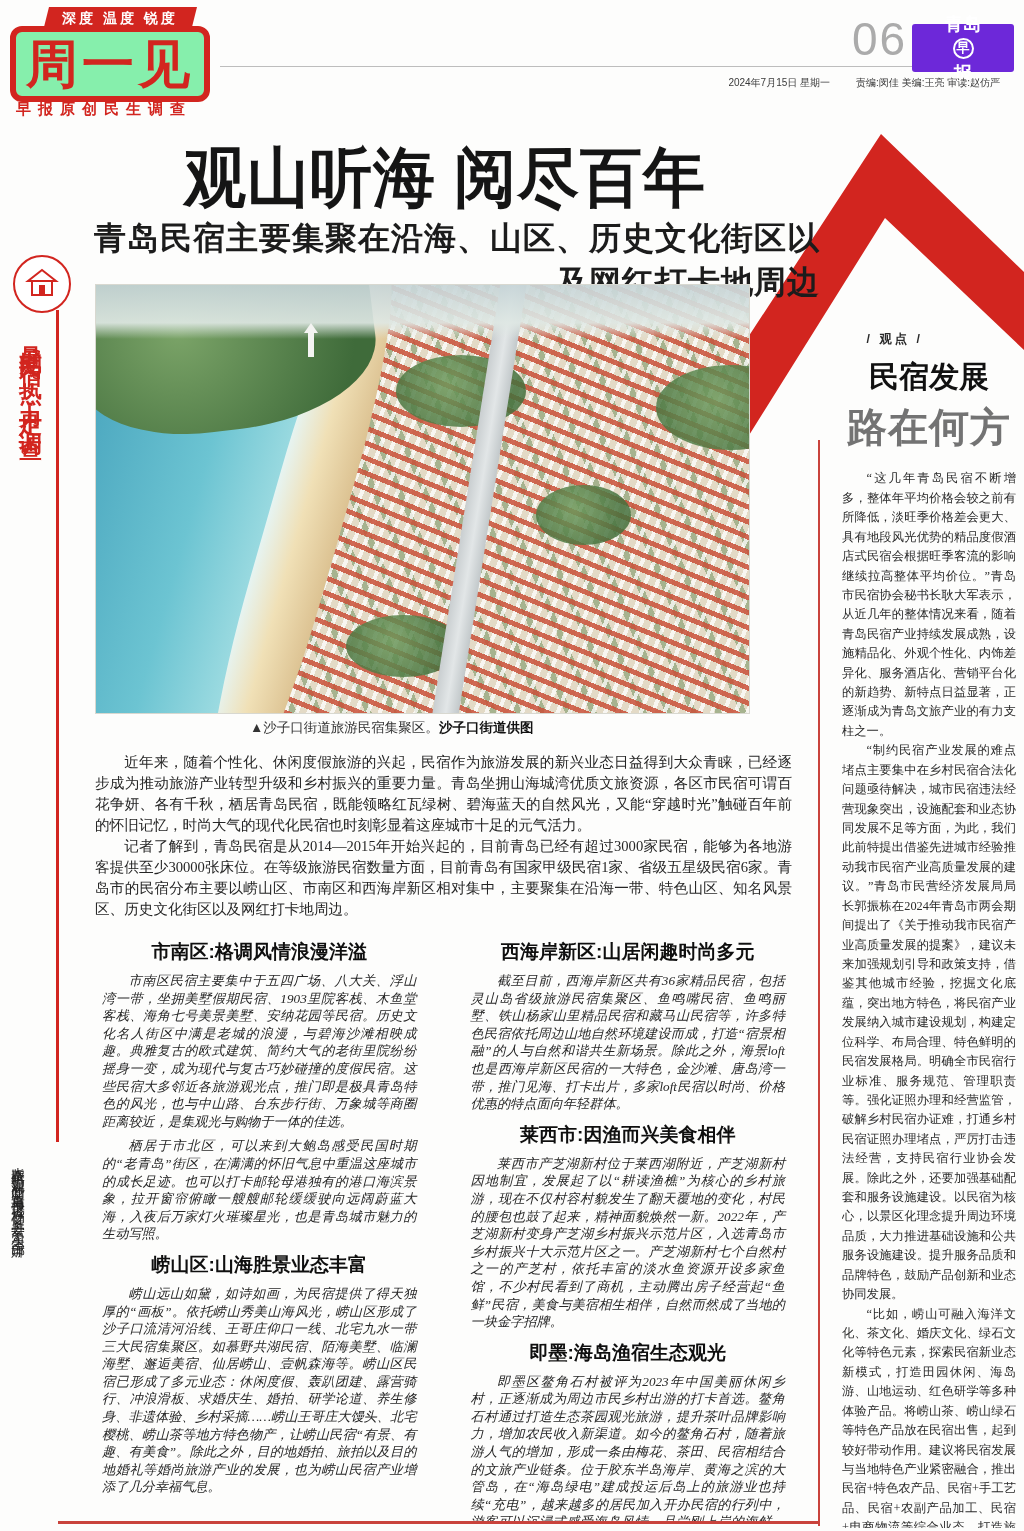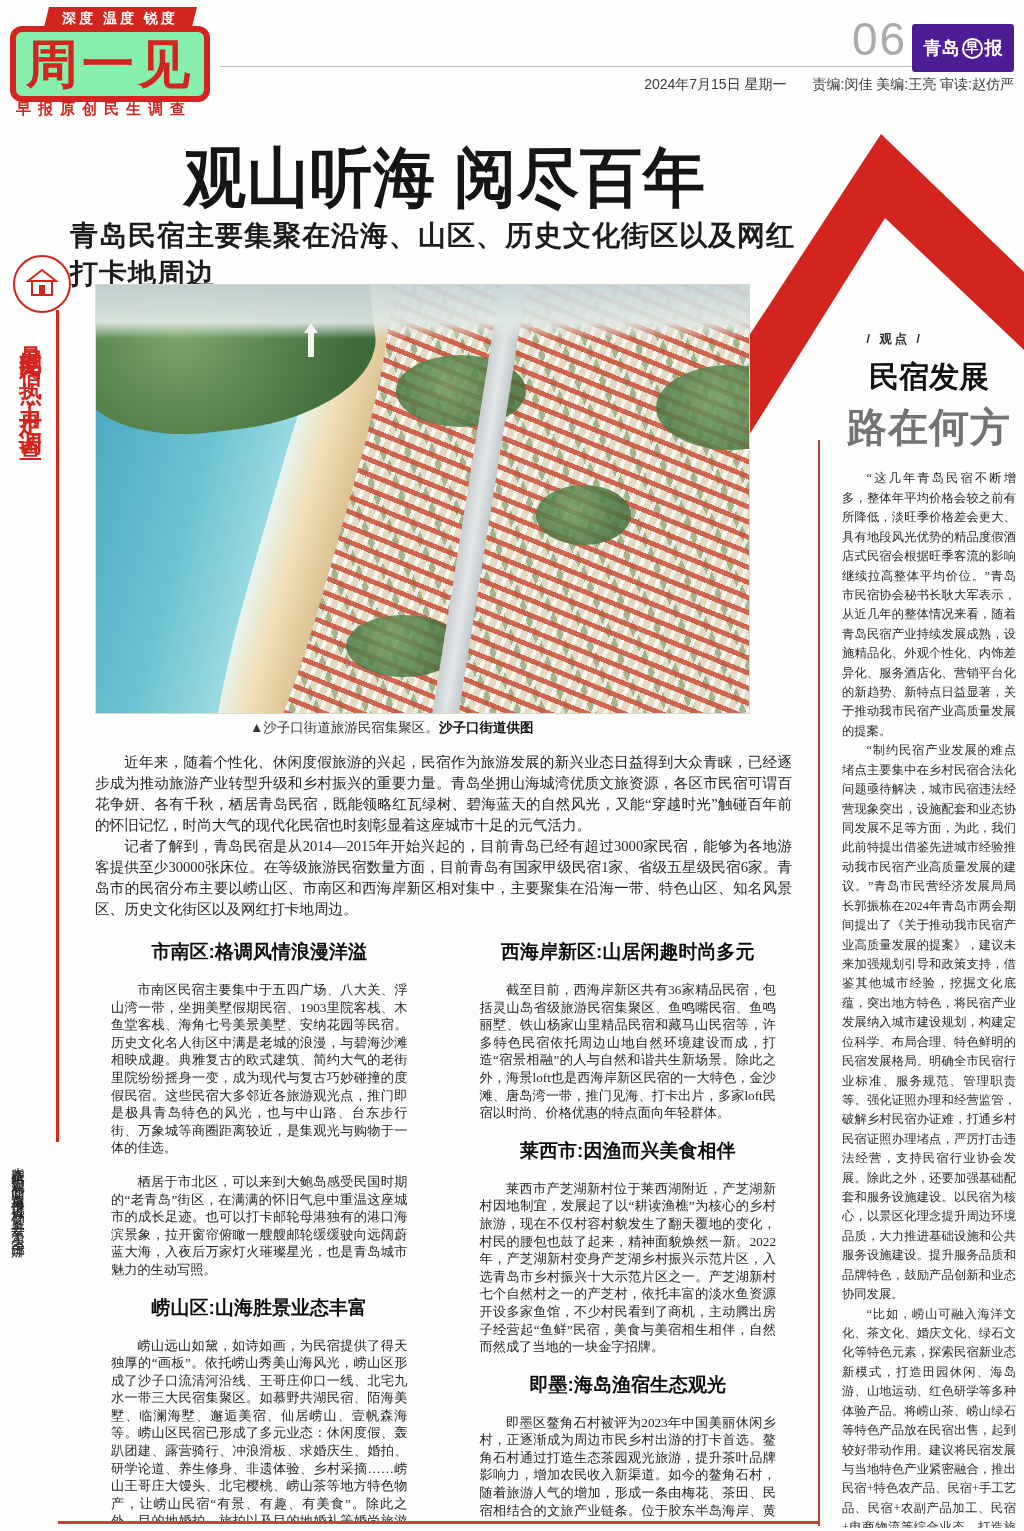--- a/index.html
+++ b/index.html
@@ -13,34 +13,34 @@
   .banner-strip span{transform:skewX(14deg);color:#fff;font-family:"Liberation Sans",sans-serif;
     font-weight:700;font-size:14px;letter-spacing:3px;}
   .logo-zhou{position:absolute;left:10px;top:26px;padding:2px 10px;border:6px solid #d2251f;border-radius:12px;
     font-family:"Liberation Sans",sans-serif;font-weight:900;font-size:52px;line-height:60px;color:#d2251f;
     letter-spacing:4px;background:#86efac;}
   .logo-tagline{position:absolute;left:16px;top:100px;color:#d2251f;font-family:"Liberation Sans",sans-serif;
     font-weight:700;font-size:15px;letter-spacing:7px;}
   .head-rule{position:absolute;left:220px;top:66px;width:794px;height:1px;background:#bdbdbd;}
   .page-number{position:absolute;left:852px;top:12px;font-family:"Liberation Sans",sans-serif;
     font-weight:400;font-size:46px;color:#ababab;letter-spacing:2px;}
-  .paper-logo{position:absolute;left:912px;top:24px;width:102px;height:48px;background:#4c1d95;border-radius:3px;
+  .paper-logo{position:absolute;left:912px;top:24px;width:102px;height:48px;background:#6d28d9;border-radius:3px;
     display:flex;align-items:center;justify-content:center;gap:2px;color:#fff;
-    font-family:"Liberation Sans",sans-serif;font-weight:900;font-size:18px;}
+    font-family:"Liberation Sans",sans-serif;font-weight:900;font-size:18px;flex-direction:column;}
   .paper-logo .circ{display:inline-flex;width:21px;height:21px;border:2px solid #fff;border-radius:50%;
     align-items:center;justify-content:center;font-size:13px;}
-  .dateline{position:absolute;right:10px;top:76px;display:flex;gap:26px;font-size:14px;color:#3a3a3a;
+  .dateline{position:absolute;right:24px;top:76px;display:flex;gap:26px;font-size:10px;color:#3a3a3a;
     font-family:"Liberation Sans",sans-serif;}
 
   
   .headline{position:absolute;left:90px;top:136px;width:710px;text-align:center;
     font-family:"Liberation Sans",sans-serif;font-weight:900;font-size:62px;letter-spacing:1px;color:#151515;
     transform:scaleY(1.05);}
-  .subhead{position:absolute;left:70px;top:217px;width:750px;text-align:left;
-    font-family:"Liberation Sans",sans-serif;font-weight:700;font-size:28px;color:#1c1c1c;letter-spacing:1px;}
+  .subhead{position:absolute;left:70px;top:217px;width:750px;text-align:right;
+    font-family:"Liberation Sans",sans-serif;font-weight:700;font-size:32px;color:#1c1c1c;letter-spacing:1px;}
 
   
   .chevron{position:absolute;left:645px;top:122px;width:379px;height:372px;}
 
   
   .rail-circle{position:absolute;left:13px;top:255px;width:58px;height:58px;border:2px solid #d2251f;
     border-radius:50%;background:#fff;display:flex;align-items:center;justify-content:center;}
   .rail-line{position:absolute;left:56px;top:310px;width:3px;height:832px;background:#d2251f;}
   .rail-title{position:absolute;left:16px;top:328px;height:580px;writing-mode:vertical-rl;
     font-family:"Liberation Sans",sans-serif;font-weight:800;font-size:23px;letter-spacing:5px;color:#d2251f;}
@@ -73,21 +73,21 @@
   .caption{position:absolute;left:250px;top:719px;width:500px;font-size:13.5px;color:#333;}
   .caption b{font-weight:700;color:#111;}
 
   
   .intro{position:absolute;left:95px;top:752px;width:697px;}
   .intro p{margin:0;font-size:14.6px;line-height:21px;text-align:justify;text-indent:2em;color:#252525;}
   .columns{position:absolute;left:95px;top:930px;width:697px;height:594px;display:flex;gap:40px;overflow:hidden;}
   .col{width:333px;}
   .sec-title{text-align:center;font-family:"Liberation Sans",sans-serif;font-weight:800;
     font-size:19px;color:#0f0f0f;margin:9px 0 7px;}
-  .sec-body{margin:16px;font-size:13.2px;line-height:17.6px;text-align:justify;text-indent:2em;color:#262626;}
+  .sec-body{margin:7px;font-size:13.2px;line-height:17.6px;text-align:justify;text-indent:2em;color:#262626;font-style:italic;}
 
   
   .frame-v{position:absolute;left:818px;top:440px;width:2px;height:1086px;background:#c9433c;}
   .frame-h{position:absolute;left:58px;top:1521px;width:762px;height:3px;background:#c9433c;}
 
   
   .opinion{position:absolute;left:842px;top:330px;width:174px;height:1198px;overflow:hidden;}
   .op-kicker{text-align:center;font-family:"Liberation Sans",sans-serif;font-weight:700;font-size:16px;
     color:#222;letter-spacing:3px;margin:0;}
   .op-t1{text-align:center;font-family:"Liberation Sans",sans-serif;font-weight:800;font-size:30px;
@@ -176,18 +176,18 @@
     </div>
   </div>
 
   <div class="frame-v" data-name="article-frame-vertical"></div>
   <div class="frame-h" data-name="article-frame-bottom"></div>
 
   <div class="opinion" data-name="opinion-column">
     <p class="op-kicker" data-name="opinion-kicker">/ 观点 /</p>
     <h2 class="op-t1" data-name="opinion-title-line1">民宿发展</h2>
     <h1 class="op-t2" data-name="opinion-title-line2">路在何方</h1>
-    <p data-name="opinion-paragraph">“这几年青岛民宿不断增多，整体年平均价格会较之前有所降低，淡旺季价格差会更大、具有地段风光优势的精品度假酒店式民宿会根据旺季客流的影响继续拉高整体平均价位。”青岛市民宿协会秘书长耿大军表示，从近几年的整体情况来看，随着青岛民宿产业持续发展成熟，设施精品化、外观个性化、内饰差异化、服务酒店化、营销平台化的新趋势、新特点日益显著，关于推动我市民宿产业高质量发展的提案。</p>
+    <p data-name="opinion-paragraph">“这几年青岛民宿不断增多，整体年平均价格会较之前有所降低，淡旺季价格差会更大、具有地段风光优势的精品度假酒店式民宿会根据旺季客流的影响继续拉高整体平均价位。”青岛市民宿协会秘书长耿大军表示，从近几年的整体情况来看，随着青岛民宿产业持续发展成熟，设施精品化、外观个性化、内饰差异化、服务酒店化、营销平台化的新趋势、新特点日益显著，正逐渐成为青岛文旅产业的有力支柱之一。</p>
     <p data-name="opinion-paragraph">“制约民宿产业发展的难点堵点主要集中在乡村民宿合法化问题亟待解决，城市民宿违法经营现象突出，设施配套和业态协同发展不足等方面，为此，我们此前特提出借鉴先进城市经验推动我市民宿产业高质量发展的建议。”青岛市民营经济发展局局长郭振栋在2024年青岛市两会期间提出了《关于推动我市民宿产业高质量发展的提案》，建议未来加强规划引导和政策支持，借鉴其他城市经验，挖掘文化底蕴，突出地方特色，将民宿产业发展纳入城市建设规划，构建定位科学、布局合理、特色鲜明的民宿发展格局。明确全市民宿行业标准、服务规范、管理职责等。强化证照办理和经营监管，破解乡村民宿办证难，打通乡村民宿证照办理堵点，严厉打击违法经营，支持民宿行业协会发展。除此之外，还要加强基础配套和服务设施建设。以民宿为核心，以景区化理念提升周边环境品质，大力推进基础设施和公共服务设施建设。提升服务品质和品牌特色，鼓励产品创新和业态协同发展。</p>
     <p data-name="opinion-paragraph">“比如，崂山可融入海洋文化、茶文化、婚庆文化、绿石文化等特色元素，探索民宿新业态新模式，打造田园休闲、海岛游、山地运动、红色研学等多种体验产品。将崂山茶、崂山绿石等特色产品放在民宿出售，起到较好带动作用。建议将民宿发展与当地特色产业紧密融合，推出民宿+特色农产品、民宿+手工艺品、民宿+农副产品加工、民宿+电商物流等综合业态，打造旅游民宿综合体，延伸产业链、拓展价值链，使民宿真正成为促进乡村振兴、带动共同富裕的有力抓手。”郭振栋说。</p>
   </div>
 
 </div>
 
 </body></html>

